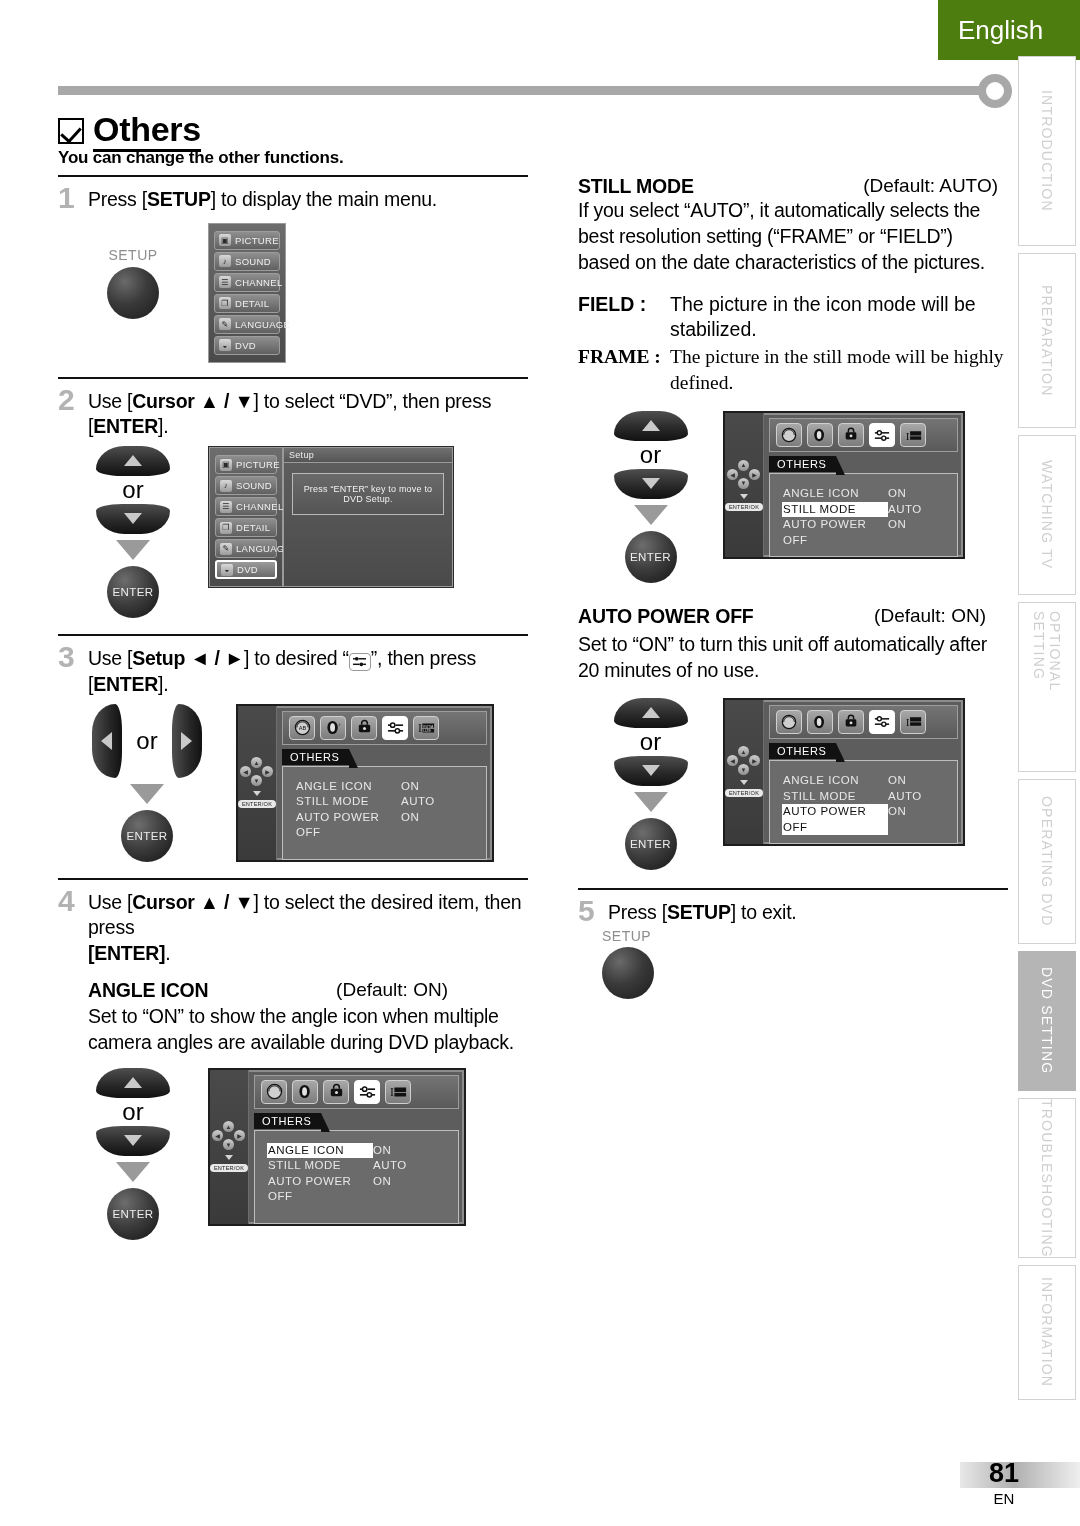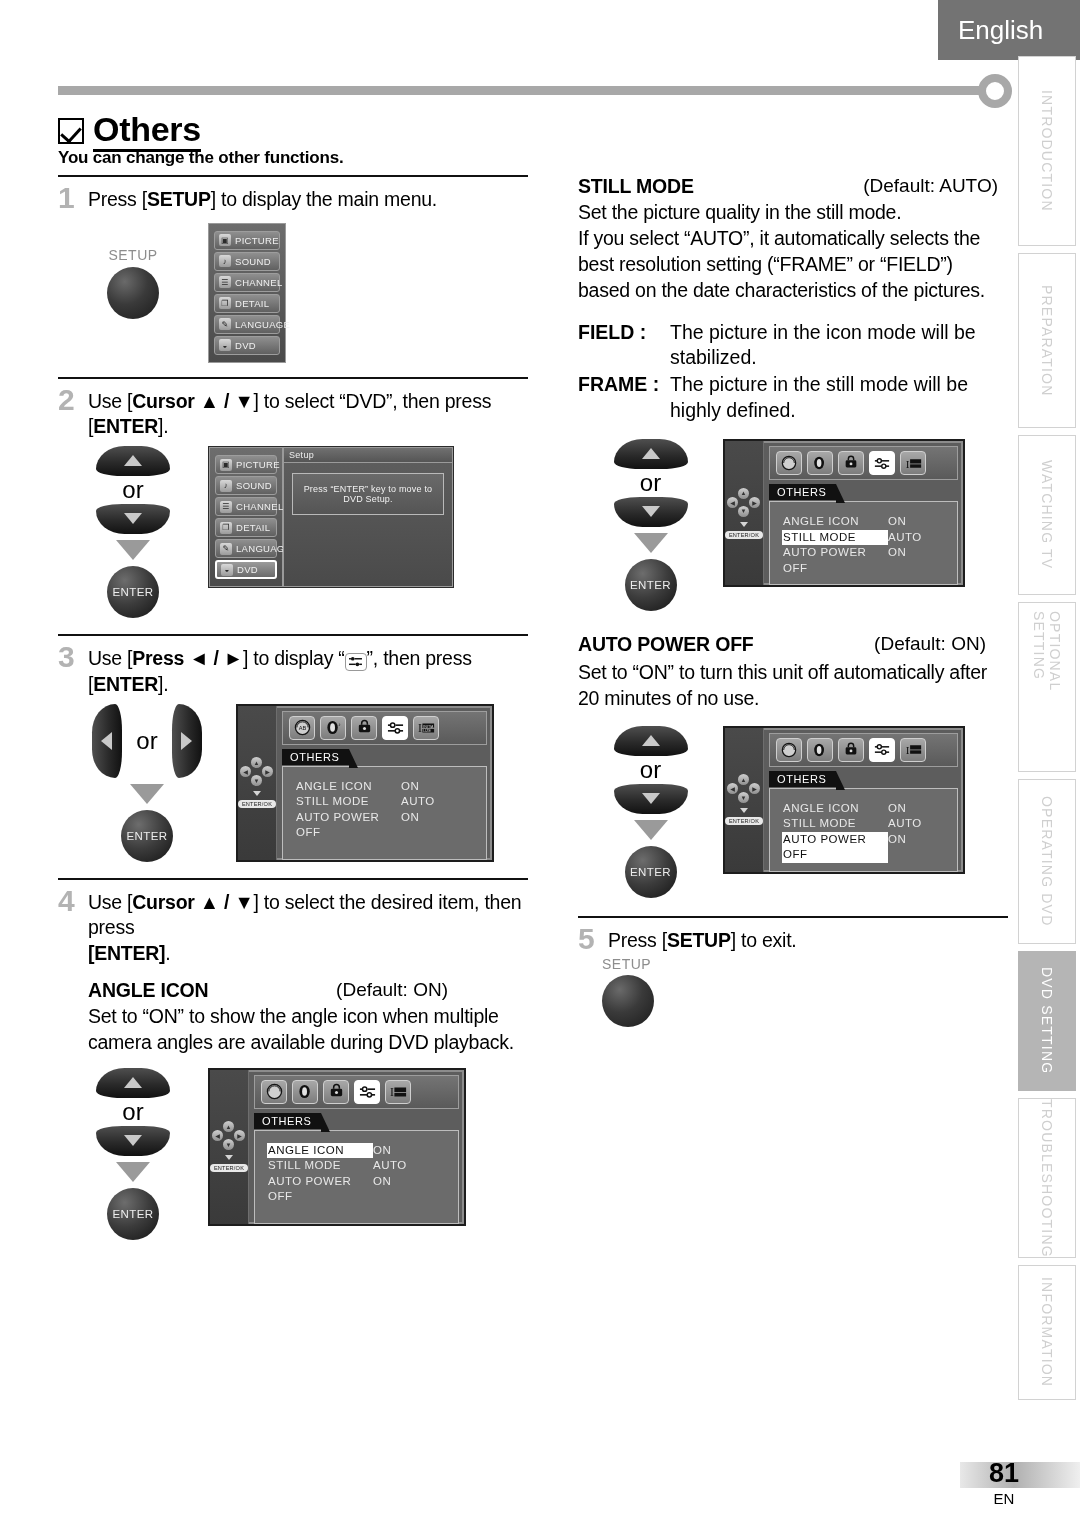--- a/index.html
+++ b/index.html
@@ -6,21 +6,21 @@
   body{
     width:1080px;height:1526px;position:relative;overflow:hidden;
     background:#ffffff;
     font-family:"Liberation Sans", sans-serif;
     color:#000;
   }
 
   
   .lang-box{
     position:absolute;left:938px;top:0;width:142px;height:60px;
-    background:#737373;color:#fff;
+    background:#4d7c0f;color:#fff;
     display:flex;align-items:center;justify-content:flex-start;
     padding-left:20px;box-sizing:border-box;
     font-size:26px;
   }
   .hdr-rule{
     position:absolute;left:58px;top:86px;width:930px;height:9px;
     background:#a8a8a8;
   }
   .hdr-circle{
     position:absolute;left:978px;top:74px;width:34px;height:34px;
@@ -336,21 +336,21 @@
         <div class="ttl">Setup</div>
         <div class="msgbox">Press “ENTER” key to move to DVD Setup.</div>
       </div>
     </div>
   </div>
 
   <div class="hr" style="margin-top:16px;"></div>
   <div class="step">
     <div class="step-num">3</div>
     <div class="step-txt">
-      <span>Use [</span><span class="b">Press ◄ / ►</span><span>] to display “</span><span class="osdico active" style="display:inline-flex;width:22px;height:18px;vertical-align:-3px;border:1px solid #999;">
+      <span>Use [</span><span class="b">Setup ◄ / ►</span><span>] to desired “</span><span class="osdico active" style="display:inline-flex;width:22px;height:18px;vertical-align:-3px;border:1px solid #999;">
         <svg width="15" height="12" viewBox="0 0 16 13">
             <circle cx="5" cy="3" r="2" fill="#111"></circle>
             <line x1="7" y1="3" x2="15" y2="3" stroke="#111" stroke-width="1.6"></line>
             <line x1="1" y1="3" x2="3" y2="3" stroke="#111" stroke-width="1.6"></line>
             <circle cx="10" cy="9" r="2" fill="#111"></circle>
             <line x1="1" y1="9" x2="8" y2="9" stroke="#111" stroke-width="1.6"></line>
             <line x1="12" y1="9" x2="15" y2="9" stroke="#111" stroke-width="1.6"></line>
           </svg>
       </span><span>”, then press [</span><span class="b">ENTER</span><span>].</span>
     </div>
@@ -554,28 +554,27 @@
     </div>
   </div>
 </div>
 
 <div class="col-r">
 
   <div>
     <span class="defhead">STILL MODE</span>
     <span class="defnote" style="margin-right:10px;">(Default: AUTO)</span>
   </div>
-  <div class="para" style="margin-top:2px;">Set the picture quality in the still mode.</div>
   <div class="para">If you select “AUTO”, it automatically selects the best resolution setting (“FRAME” or “FIELD”) based on the date characteristics of the pictures.</div>
 
   <div class="ffrow" style="margin-top:16px;">
     <span class="lbl">FIELD :</span>
     <span>The picture in the icon mode will be stabilized.</span>
   </div>
-  <div class="ffrow" style="margin-top:2px;">
+  <div class="ffrow" style="margin-top:2px;font-family:Liberation Serif, serif;">
     <span class="lbl">FRAME :</span>
     <span>The picture in the still mode will be highly defined.</span>
   </div>
 
   <div style="display:flex;align-items:flex-start;margin-top:16px;">
     <div style="width:145px;display:flex;flex-direction:column;align-items:center;">
       <div class="curve up">
           <div class="body"></div>
           <div class="tri tri-up"></div>
         </div>

